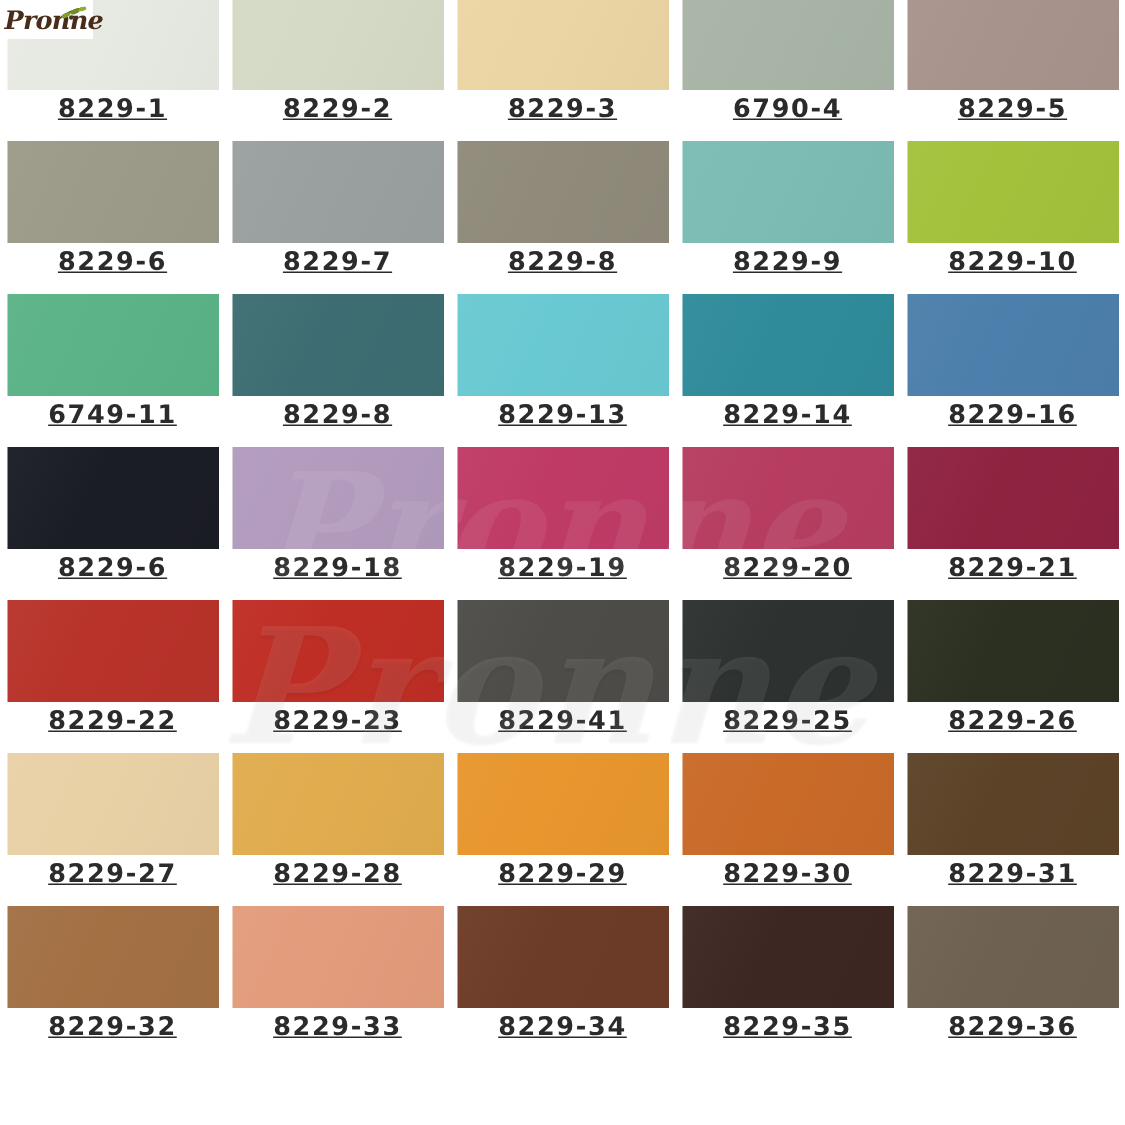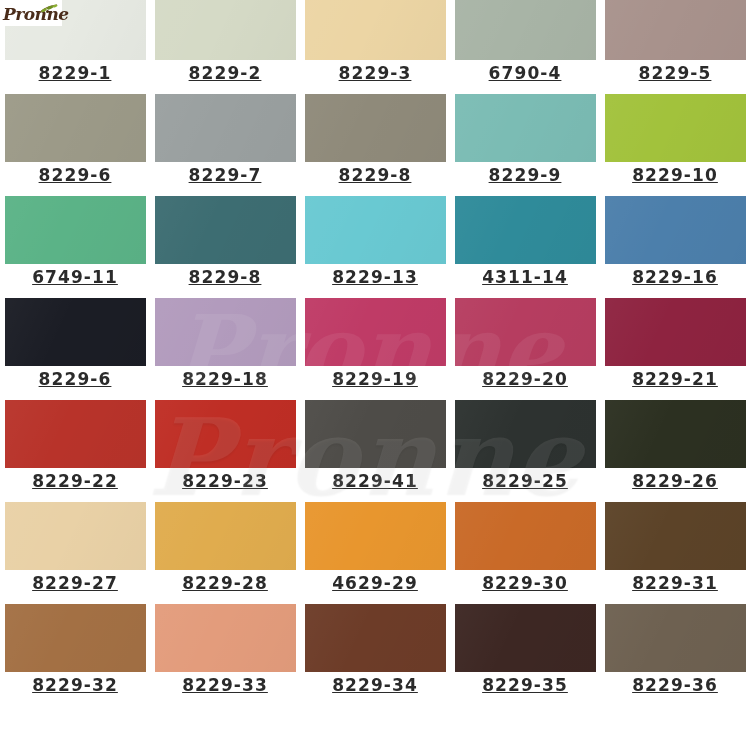--- a/index.html
+++ b/index.html
@@ -223,21 +223,21 @@
         <div class="swatch-cell">
           <div class="swatch-chip" title="8229-12" style="background: rgb(61, 109, 114);"></div>
           <div class="swatch-label">8229-8</div>
         </div>
         <div class="swatch-cell">
           <div class="swatch-chip" title="8229-13" style="background: rgb(105, 201, 210);"></div>
           <div class="swatch-label">8229-13</div>
         </div>
         <div class="swatch-cell">
           <div class="swatch-chip" title="8229-14" style="background: rgb(47, 139, 154);"></div>
-          <div class="swatch-label">4311-14</div>
+          <div class="swatch-label">8229-14</div>
         </div>
         <div class="swatch-cell">
           <div class="swatch-chip" title="8229-15" style="background: rgb(76, 127, 171);"></div>
           <div class="swatch-label">8229-16</div>
         </div>
       </div>
       <div class="swatch-row">
         <div class="swatch-cell">
           <div class="swatch-chip" title="8229-16" style="background: rgb(27, 29, 37);"></div>
           <div class="swatch-label">8229-6</div>
@@ -285,21 +285,21 @@
         <div class="swatch-cell">
           <div class="swatch-chip" title="8229-27" style="background: rgb(233, 209, 166);"></div>
           <div class="swatch-label">8229-27</div>
         </div>
         <div class="swatch-cell">
           <div class="swatch-chip" title="8229-28" style="background: rgb(224, 172, 78);"></div>
           <div class="swatch-label">8229-28</div>
         </div>
         <div class="swatch-cell">
           <div class="swatch-chip" title="8229-29" style="background: rgb(232, 150, 46);"></div>
-          <div class="swatch-label">4629-29</div>
+          <div class="swatch-label">8229-29</div>
         </div>
         <div class="swatch-cell">
           <div class="swatch-chip" title="8229-30" style="background: rgb(201, 106, 40);"></div>
           <div class="swatch-label">8229-30</div>
         </div>
         <div class="swatch-cell">
           <div class="swatch-chip" title="8229-31" style="background: rgb(92, 67, 40);"></div>
           <div class="swatch-label">8229-31</div>
         </div>
       </div>

